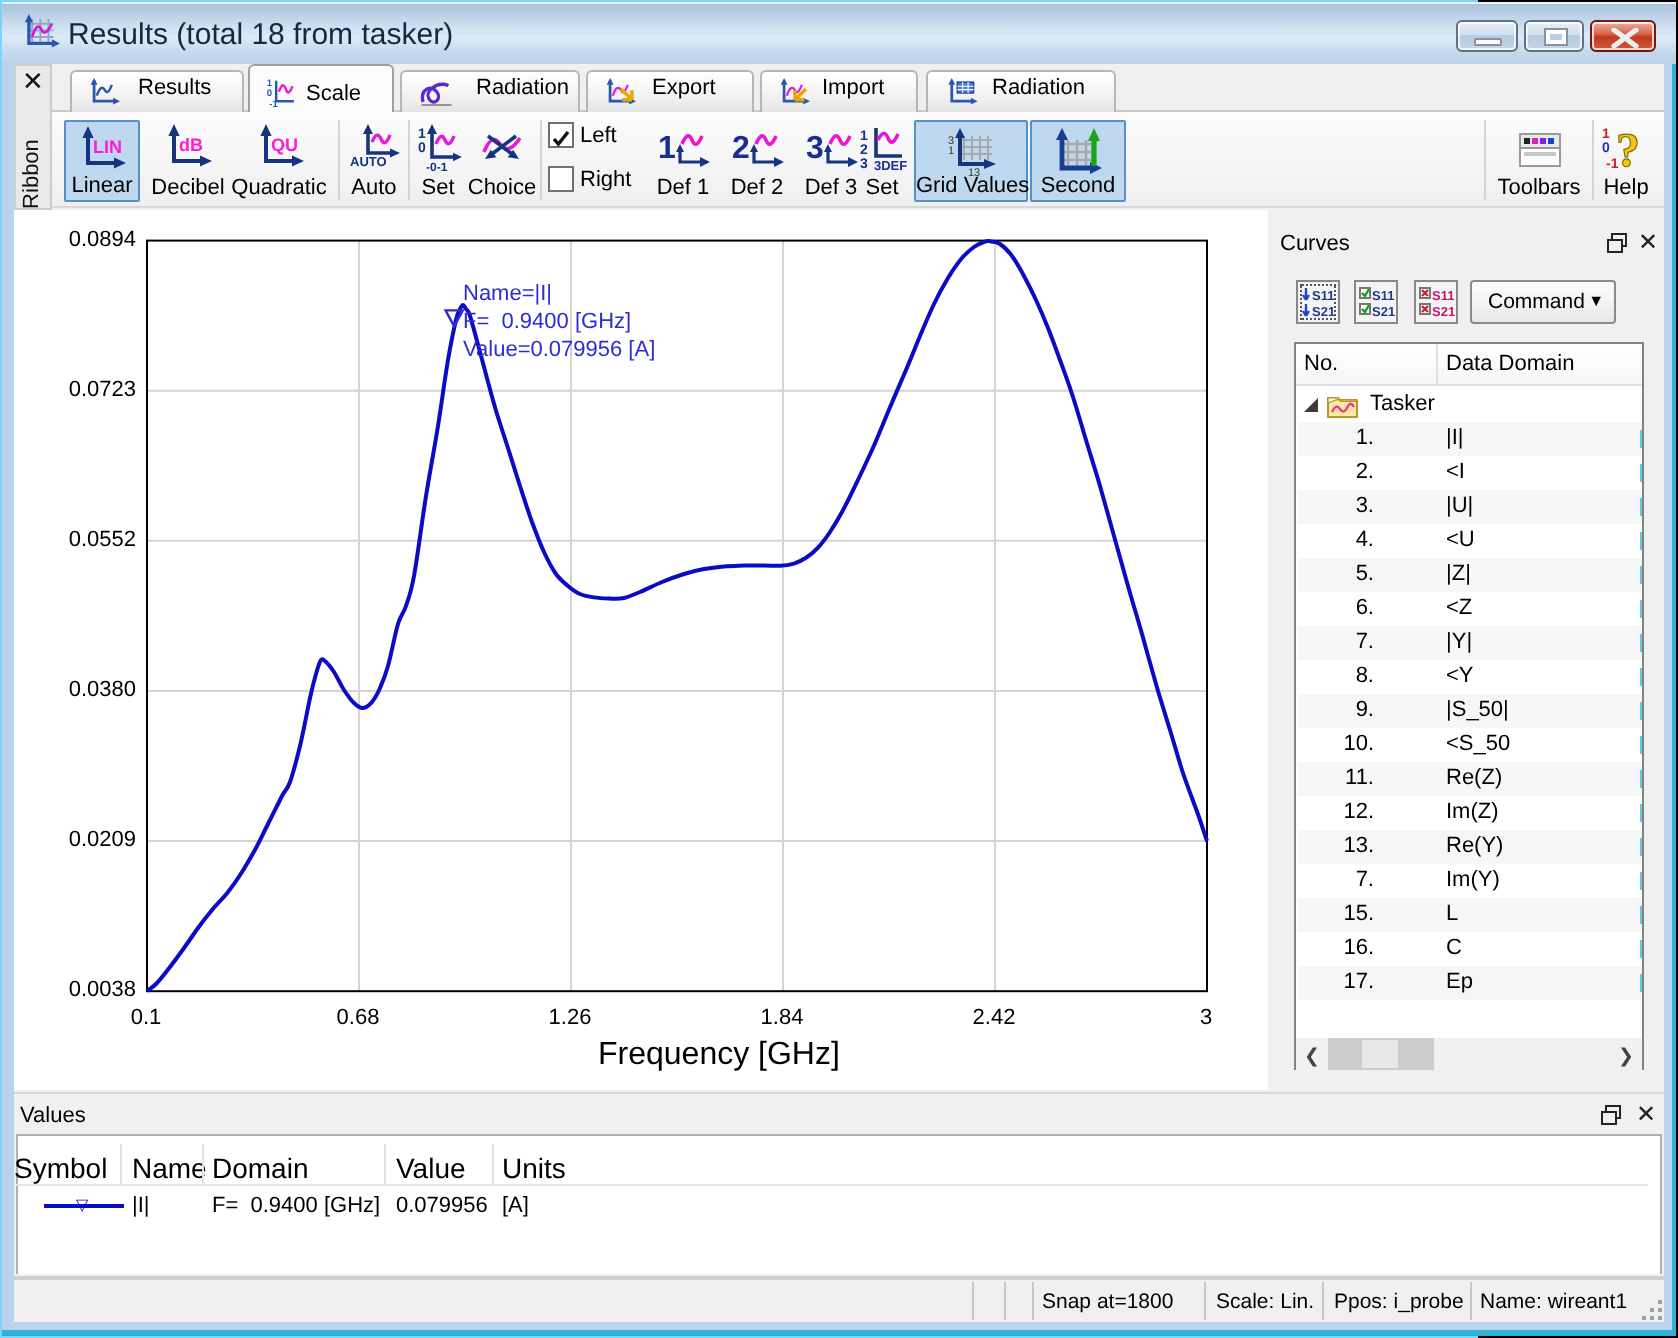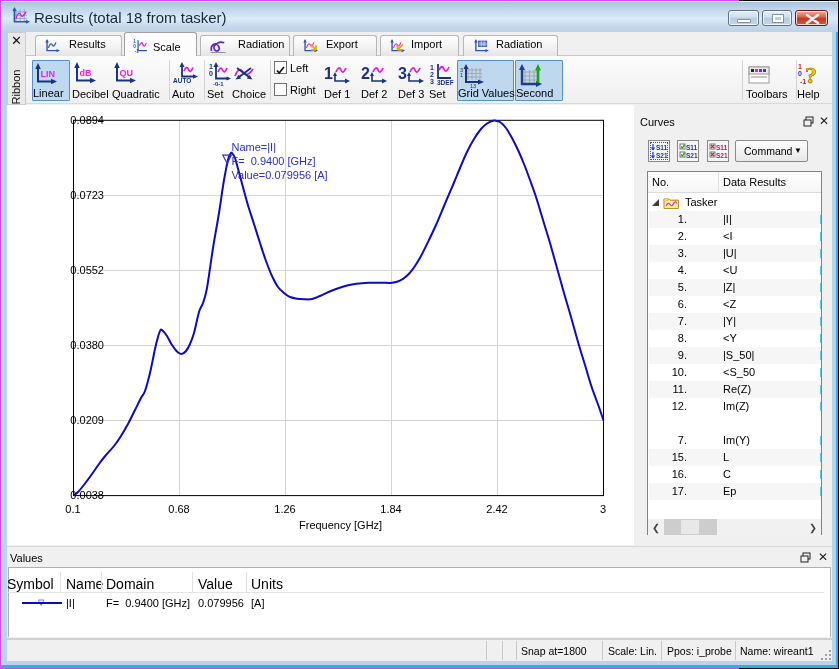--- a/index.html
+++ b/index.html
@@ -1,24 +1,24 @@
 <!DOCTYPE html>
 <html><head><meta charset="utf-8"><style>
 * {margin:0;padding:0;box-sizing:border-box;}
 body {width:839px;height:669px;font-family:"Liberation Sans",sans-serif;background:#000;overflow:hidden;}
-#win {position:absolute;left:0;top:0;width:739px;height:669px;background:#d946ef;}
+#win {position:absolute;left:0;top:0;width:739px;height:669px;background:#7dd3fc;}
 .abs {position:absolute;}
 #titlebar {left:1px;top:1px;width:837px;height:31px;background:linear-gradient(#a9c2dc 0%,#c7daee 30%,#dcebf8 55%,#c6d9ec 80%,#bcd2e8 100%);border-top:1px solid #e8f2fa;}
 #title {left:34px;top:9px;font-size:15px;color:#17273d;}
 .capbtn {top:10px;height:16px;border:1px solid #5e7186;border-radius:3px;background:linear-gradient(#e5eef7 0%,#cfdfee 45%,#b4cbe0 50%,#c2d6e8 100%);box-shadow:inset 0 0 0 1px rgba(255,255,255,.75);}
 #closebtn {background:linear-gradient(#e8b2a4 0%,#d86a50 40%,#c03a20 55%,#cc5c40 100%);border-color:#6e1a10;}
 .tab {position:absolute;top:35px;height:21px;background:linear-gradient(#ffffff,#f2f2f2 60%,#e4e4e6);border:1px solid #b6b6b8;border-bottom:none;border-radius:3px 3px 0 0;font-size:11px;color:#000;}
 .tab .ti {position:absolute;left:8px;top:3px;}
 .tab .tt {position:absolute;top:1.5px;width:100%;}
-.tbtn {position:absolute;top:60px;height:41px;font-size:11px;color:#000;}
+.tbtn {position:absolute;top:60px;height:41px;text-align:center;font-size:11px;color:#000;}
 .tbtn .ic {display:block;margin:0 auto;}
 .tbtn .lb {position:absolute;left:0;bottom:1px;width:100%;white-space:nowrap;}
 .sel {background:#bdd8ef;border:1px solid #5591c8;border-radius:1px;}
 .tsep {position:absolute;top:60px;height:40px;width:1px;background:#d4d4d4;}
 .cb {position:absolute;width:13px;height:13px;background:#fff;border:1px solid #707070;}
 .cblb {position:absolute;font-size:11px;color:#000;}
 .ylab {position:absolute;right:0;font-size:11px;color:#000;line-height:13px;}
 .xlab {position:absolute;top:0;width:60px;text-align:center;font-size:11px;color:#000;}
 .crow {position:absolute;left:1px;width:173px;height:17px;font-size:11px;line-height:17px;color:#000;}
 .cno {position:absolute;left:0;width:38px;text-align:right;}
@@ -291,37 +291,37 @@
         <line x1="73.5" y1="270.4" x2="603.5" y2="270.4" stroke="#d4d4d4" stroke-width="1"></line>
         <line x1="73.5" y1="345.5" x2="603.5" y2="345.5" stroke="#d4d4d4" stroke-width="1"></line>
         <line x1="73.5" y1="420.5" x2="603.5" y2="420.5" stroke="#d4d4d4" stroke-width="1"></line>
      <rect x="73.5" y="120.3" width="530" height="375.3" fill="none" stroke="#000" stroke-width="1"></rect>
      <path d="M73.5,495.5C74.2,494.9 76.1,494.0 78.0,492.0C79.9,490.0 82.7,486.5 85.0,483.5C87.3,480.5 89.7,477.2 92.0,474.0C94.3,470.8 96.7,467.2 99.0,464.0C101.3,460.8 103.5,458.0 106.0,455.0C108.5,452.0 111.5,449.2 114.0,446.0C116.5,442.8 118.7,439.7 121.0,436.0C123.3,432.3 125.8,428.0 128.0,424.0C130.2,420.0 131.8,416.3 134.0,412.0C136.2,407.7 139.2,401.5 141.0,398.0C142.8,394.5 143.5,395.2 145.0,391.0C146.5,386.8 148.3,380.0 150.0,373.0C151.7,366.0 153.7,355.0 155.0,349.0C156.3,343.0 157.1,340.2 158.0,337.0C158.9,333.8 159.7,331.0 160.5,330.0C161.3,329.0 161.9,330.0 163.0,331.0C164.1,332.0 165.5,333.7 167.0,336.0C168.5,338.3 170.3,342.4 172.0,345.0C173.7,347.6 175.4,350.0 177.0,351.5C178.6,353.0 180.0,354.1 181.5,354.0C183.0,353.9 184.6,352.7 186.0,351.0C187.4,349.3 188.7,347.0 190.0,344.0C191.3,341.0 192.5,338.3 194.0,333.0C195.5,327.7 197.5,317.0 199.0,312.0C200.5,307.0 201.7,307.0 203.0,303.0C204.3,299.0 205.3,297.2 207.0,288.0C208.7,278.8 211.0,260.5 213.0,248.0C215.0,235.5 217.2,224.3 219.0,213.0C220.8,201.7 222.5,188.8 224.0,180.0C225.5,171.2 227.0,164.2 228.0,160.0C229.0,155.8 229.4,155.8 230.0,154.5C230.6,153.2 231.0,152.5 231.5,152.5C232.0,152.5 232.4,153.6 233.0,154.5C233.6,155.4 233.8,154.4 235.0,158.0C236.2,161.6 238.5,170.5 240.0,176.0C241.5,181.5 242.6,185.8 244.0,191.0C245.4,196.2 246.8,201.5 248.5,207.0C250.2,212.5 252.1,218.0 254.0,224.0C255.9,230.0 258.0,236.8 260.0,243.0C262.0,249.2 264.0,255.5 266.0,261.0C268.0,266.5 270.0,271.7 272.0,276.0C274.0,280.3 276.0,284.2 278.0,287.0C280.0,289.8 282.0,291.3 284.0,293.0C286.0,294.7 287.8,296.1 290.0,297.0C292.2,297.9 294.5,298.3 297.0,298.7C299.5,299.1 302.5,299.2 305.0,299.3C307.5,299.4 309.5,299.6 312.0,299.0C314.5,298.4 316.8,297.3 320.0,296.0C323.2,294.7 327.3,292.5 331.0,291.0C334.7,289.5 338.5,288.1 342.0,287.0C345.5,285.9 348.7,285.1 352.0,284.5C355.3,283.9 358.7,283.5 362.0,283.2C365.3,282.9 368.7,282.9 372.0,282.8C375.3,282.7 379.0,282.7 382.0,282.7C385.0,282.7 387.5,283.0 390.0,282.9C392.5,282.8 394.8,282.5 397.0,281.8C399.2,281.1 401.0,280.2 403.0,278.9C405.0,277.6 407.0,275.9 409.0,273.8C411.0,271.7 413.0,269.0 415.0,266.0C417.0,263.0 418.8,260.0 421.0,256.0C423.2,252.0 425.5,247.2 428.0,242.0C430.5,236.8 433.3,231.0 436.0,225.0C438.7,219.0 441.2,212.7 444.0,206.0C446.8,199.3 450.3,191.3 453.0,185.0C455.7,178.7 457.7,173.5 460.0,168.0C462.3,162.5 464.7,156.8 467.0,152.0C469.3,147.2 471.7,142.8 474.0,139.0C476.3,135.2 478.8,131.6 481.0,129.0C483.2,126.4 485.2,124.8 487.0,123.5C488.8,122.2 490.7,121.5 492.0,121.0C493.3,120.5 493.7,120.4 495.0,120.6C496.3,120.8 498.2,120.8 500.0,122.0C501.8,123.2 504.0,125.3 506.0,128.0C508.0,130.7 510.0,134.3 512.0,138.0C514.0,141.7 516.0,145.7 518.0,150.0C520.0,154.3 522.0,159.0 524.0,164.0C526.0,169.0 528.0,174.5 530.0,180.0C532.0,185.5 533.8,190.3 536.0,197.0C538.2,203.7 540.7,212.3 543.0,220.0C545.3,227.7 547.7,235.0 550.0,243.0C552.3,251.0 554.7,259.7 557.0,268.0C559.3,276.3 561.7,284.8 564.0,293.0C566.3,301.2 568.7,308.8 571.0,317.0C573.3,325.2 575.7,334.0 578.0,342.0C580.3,350.0 582.8,357.8 585.0,365.0C587.2,372.2 589.2,379.3 591.0,385.0C592.8,390.7 594.5,394.8 596.0,399.0C597.5,403.2 598.8,406.4 600.0,410.0C601.2,413.6 602.9,418.8 603.5,420.5" fill="none" stroke="#0b0bc4" stroke-width="2"></path>
      <path d="M222.8,155.2 L231.4,155.2 L227.1,163.2 Z" fill="none" stroke="#2d2dd0" stroke-width="1.2"></path>
    </svg>
    <div class="abs" style="left:224.5px;top:34.5px;font-size:11px;color:#2d2dd0;line-height:14px;white-space:pre;">Name=|I|
 F=  0.9400 [GHz]
 Value=0.079956 [A]</div>
-   <div class="abs" style="left:0;top:0;width:61px;height:440px;margin-left:36px;">
+   <div class="abs" style="left:0;top:0;width:61px;height:440px;">
         <div class="ylab" style="top:9px">0.0894</div>
         <div class="ylab" style="top:84px">0.0723</div>
         <div class="ylab" style="top:159px">0.0552</div>
         <div class="ylab" style="top:234px">0.0380</div>
         <div class="ylab" style="top:309px">0.0209</div>
         <div class="ylab" style="top:384px">0.0038</div>
       </div>
    <div class="abs" style="left:0;top:398px;width:627px;height:15px;">
         <div class="xlab" style="left:36px">0.1</div>
         <div class="xlab" style="left:142px">0.68</div>
         <div class="xlab" style="left:248px">1.26</div>
         <div class="xlab" style="left:354px">1.84</div>
         <div class="xlab" style="left:460px">2.42</div>
         <div class="xlab" style="left:566px">3</div>
       </div>
-   <div class="abs" style="left:292px;top:414px;font-size:11px;color:#000;">Frequency [GHz]</div>
+   <div class="abs" style="left:292px;top:414px;font-size:16px;color:#000;">Frequency [GHz]</div>
  </div>
 
  <div class="abs" style="left:634px;top:105px;width:198px;height:440px;background:#f0f0f0;">
    <div class="abs" style="left:6px;top:11px;font-size:11px;color:#000;">Curves</div>
    <div class="capico" style="left:169px;top:11px;"><svg width="11" height="11" viewBox="0 0 11 11">
           <rect x="3" y="1" width="7" height="6" fill="none" stroke="#222"></rect>
           <rect x="1" y="4" width="7" height="6" fill="#f0f0f0" stroke="#222"></rect>
         </svg></div>
    <div class="capico" style="left:185px;top:10px;">✕</div>
    <div class="abs" style="left:14px;top:35px;width:22px;height:22px;background:#f4f4f4;border:1px solid #888;outline:1px dotted #555;outline-offset:-3px;">
@@ -349,21 +349,21 @@
           <path d="M3 12 L6 15 M6 12 L3 15" stroke="#d02030" stroke-width="1.2" fill="none"></path>
           <text x="8" y="9" font-size="6.5" font-weight="bold" fill="#c01868" font-family="Liberation Sans,sans-serif">S11</text>
           <text x="8" y="17" font-size="6.5" font-weight="bold" fill="#c01868" font-family="Liberation Sans,sans-serif">S21</text>
         </svg>
    </div>
    <div class="abs" style="left:101px;top:35px;width:73px;height:22px;background:linear-gradient(#fdfdfd,#e8e8e8);border:1px solid #8a8a8a;border-radius:2px;font-size:10.5px;text-align:left;line-height:20px;"><span style="margin-left:8px;">Command</span><span style="position:absolute;right:5px;top:0px;font-size:8px;">▼</span></div>
 
    <div class="abs" style="left:13px;top:66px;width:175px;height:364px;background:#fff;border:1px solid #828282;">
      <div class="abs" style="left:0;top:0;width:173px;height:21px;background:linear-gradient(#ffffff,#f6f6f7);border-bottom:1px solid #dcdcde;font-size:11px;color:#000;">
           <span class="abs" style="left:4px;top:4px;">No.</span>
-          <span class="abs" style="left:75px;top:4px;">Data Results</span>
+          <span class="abs" style="left:75px;top:4px;">Data Domain</span>
           <span class="abs" style="left:70px;top:0;width:1px;height:21px;background:#e0e0e2;"></span>
         </div>
      <div class="abs" style="left:0;top:22px;width:173px;height:17px;font-size:11px;line-height:17px;">
           <svg class="abs" style="left:3px;top:4px" width="9" height="9" viewBox="0 0 9 9">
             <path d="M8 1 L8 8 L1 8 Z" fill="#3c3c3c"></path>
           </svg>
           <span class="abs" style="left:15px;top:2px;"><svg width="17" height="14" viewBox="0 0 17 14">
 <path d="M1 3 L1 12.5 L15.5 12.5 L15.5 4.5 L7.5 4.5 L6 3 Z" fill="#ffe9a2" stroke="#b8962e"></path>
 <path d="M1 5.5 L5.5 3.8 L15.5 3.8 L15.5 4.5 L7.5 4.5 L6 3 L1 3 Z" fill="#fff6d0" stroke="#b8962e" stroke-width="0.6"></path>
 <path d="M3 10 Q5 5.5 7 8.5 Q9 11.5 11 7 Q12.5 4.5 14 7.5" stroke="#e83898" stroke-width="1.2" fill="none"></path>
@@ -422,20 +422,25 @@
             <span class="cmark"></span>
           </div>
 <div class="crow" style="top:209px;background:#f6f6f6">
             <span class="cno">11.</span>
             <span class="cnm">Re(Z)</span>
             <span class="cmark"></span>
           </div>
 <div class="crow" style="top:226px;background:#ffffff">
             <span class="cno">12.</span>
             <span class="cnm">Im(Z)</span>
+            <span class="cmark"></span>
+          </div>
+<div class="crow" style="top:243px;background:#f6f6f6">
+            <span class="cno">13.</span>
+            <span class="cnm">Re(Y)</span>
             <span class="cmark"></span>
           </div>
 <div class="crow" style="top:260px;background:#ffffff">
             <span class="cno">7.</span>
             <span class="cnm">Im(Y)</span>
             <span class="cmark"></span>
           </div>
 <div class="crow" style="top:277px;background:#f6f6f6">
             <span class="cno">15.</span>
             <span class="cnm">L</span>

